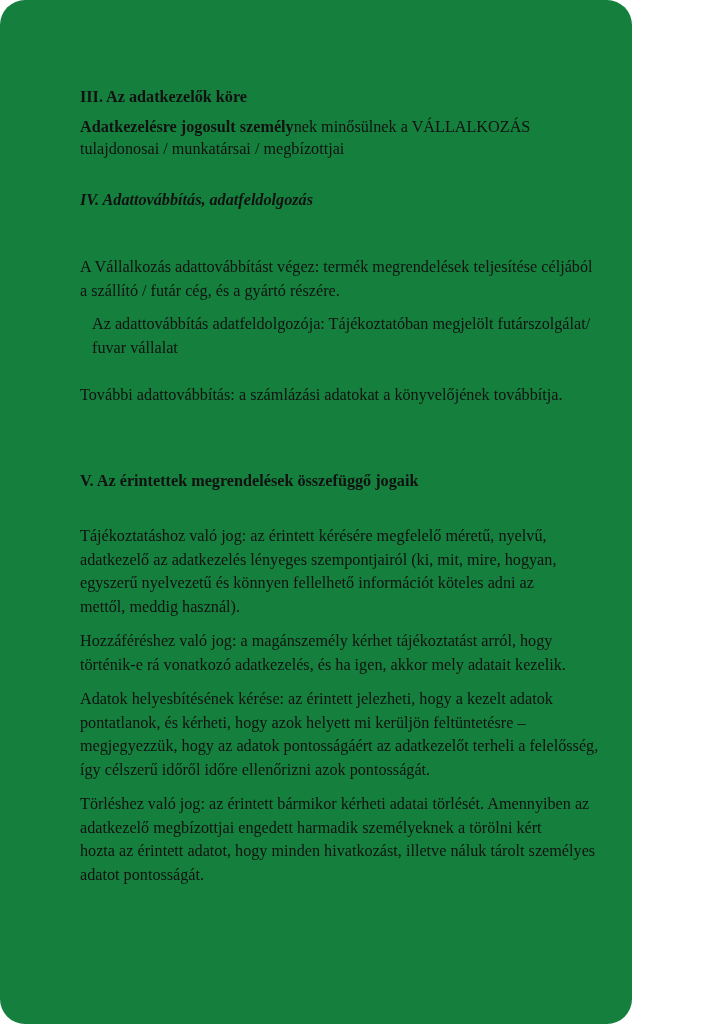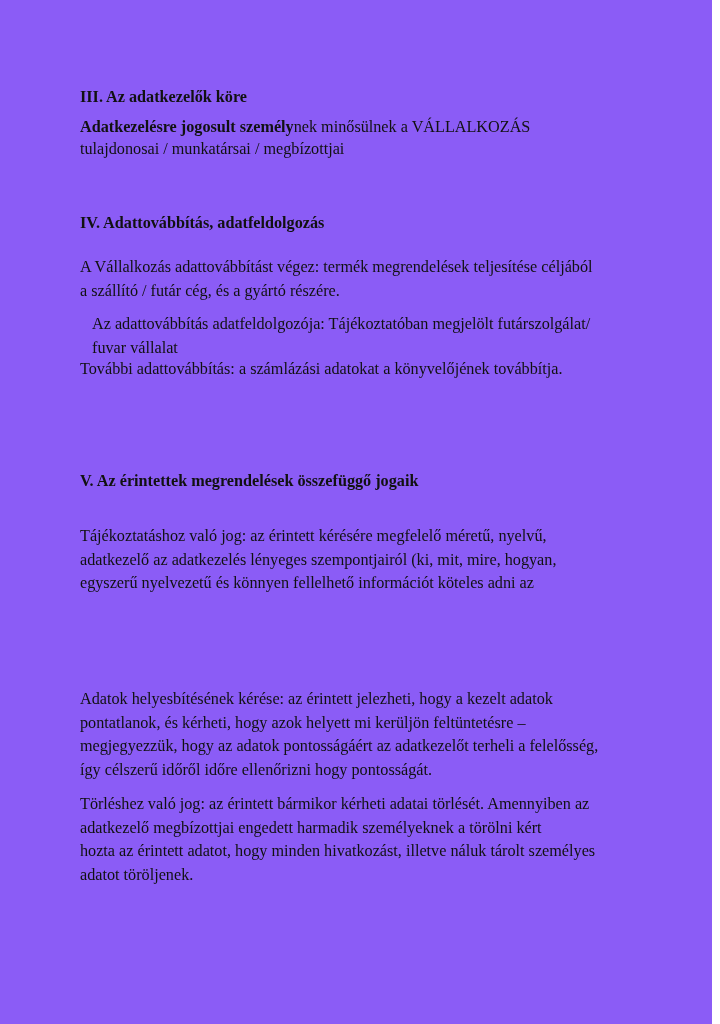--- a/index.html
+++ b/index.html
@@ -11,22 +11,23 @@
       width: 720px;
       height: 1024px;
       position: relative;
       overflow: hidden;
       font-family: "Liberation Serif", "DejaVu Serif", serif;
       color: #111111;
     }
     .page {
       position: absolute;
       left: 0; top: 0;
-      width: 712px; height: 1024px;
-      background: #8b5cf6;
+      width: 632px; height: 1024px;
+      background: #15803d;
+      border-radius: 25px;
     }
     .blk {
       position: absolute;
       left: 80px;
       width: 590px;
       font-size: 16.2px;
       line-height: 23.5px;
       margin: 0;
       white-space: normal;
     }
@@ -44,56 +45,61 @@
 
   <div class="blk heading" style="top:86px;">
     <span class="line">III. Az adatkezelők köre</span>
   </div>
 
   <div class="blk" style="top:116px;">
     <span class="line"><b>Adatkezelésre jogosult személy</b><span>nek minősülnek a VÁLLALKOZÁS</span></span>
     <span class="line" style="margin-top:-2px;">tulajdonosai / munkatársai / megbízottjai</span>
   </div>
 
-  <div class="blk heading" style="top:212px;">
+  <div class="blk heading" style="top:189px;font-style:italic;">
     <span class="line">IV. Adattovábbítás, adatfeldolgozás</span>
   </div>
 
   <div class="blk" style="top:256px;">
     <span class="line">A Vállalkozás adattovábbítást végez: termék megrendelések teljesítése céljából</span>
     <span class="line">a szállító / futár cég, és a gyártó részére.</span>
   </div>
 
   <div class="blk" style="top:313px;margin-left:12px;">
     <span class="line">Az adattovábbítás adatfeldolgozója: Tájékoztatóban megjelölt futárszolgálat/</span>
     <span class="line">fuvar vállalat</span>
   </div>
 
-  <div class="blk" style="top:358px;">
+  <div class="blk" style="top:384px;">
     <span class="line">További adattovábbítás: a számlázási adatokat a könyvelőjének továbbítja.</span>
   </div>
 
   <div class="blk heading" style="top:470px;">
     <span class="line">V. Az érintettek megrendelések összefüggő jogaik</span>
   </div>
 
   <div class="blk" style="top:525px;">
     <span class="line">Tájékoztatáshoz való jog: az érintett kérésére megfelelő méretű, nyelvű,</span>
     <span class="line">adatkezelő az adatkezelés lényeges szempontjairól (ki, mit, mire, hogyan,</span>
     <span class="line">egyszerű nyelvezetű és könnyen fellelhető információt köteles adni az</span>
+    <span class="line">mettől, meddig használ).</span>
   </div>
 
+  <div class="blk" style="top:630px;">
+    <span class="line">Hozzáféréshez való jog: a magánszemély kérhet tájékoztatást arról, hogy</span>
+    <span class="line">történik-e rá vonatkozó adatkezelés, és ha igen, akkor mely adatait kezelik.</span>
+  </div>
 
   <div class="blk" style="top:688px;">
     <span class="line">Adatok helyesbítésének kérése: az érintett jelezheti, hogy a kezelt adatok</span>
     <span class="line">pontatlanok, és kérheti, hogy azok helyett mi kerüljön feltüntetésre –</span>
     <span class="line">megjegyezzük, hogy az adatok pontosságáért az adatkezelőt terheli a felelősség,</span>
-    <span class="line">így célszerű időről időre ellenőrizni hogy pontosságát.</span>
+    <span class="line">így célszerű időről időre ellenőrizni azok pontosságát.</span>
   </div>
 
   <div class="blk" style="top:793px;">
     <span class="line">Törléshez való jog: az érintett bármikor kérheti adatai törlését. Amennyiben az</span>
     <span class="line">adatkezelő megbízottjai engedett harmadik személyeknek a törölni kért</span>
     <span class="line">hozta az érintett adatot, hogy minden hivatkozást, illetve náluk tárolt személyes</span>
-    <span class="line">adatot töröljenek.</span>
+    <span class="line">adatot pontosságát.</span>
   </div>
 
 </div>
 
 </body></html>

